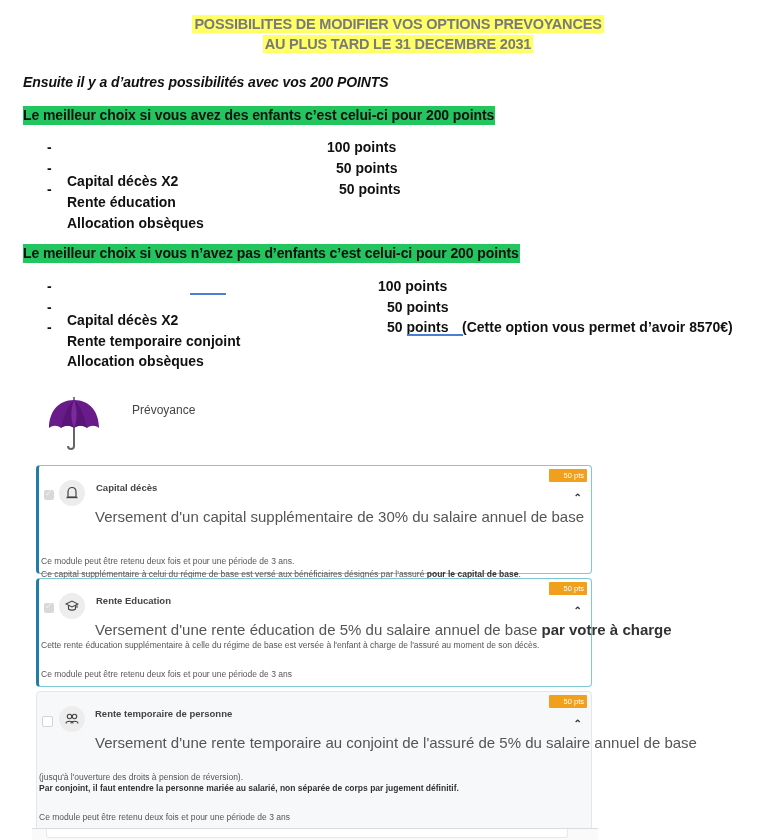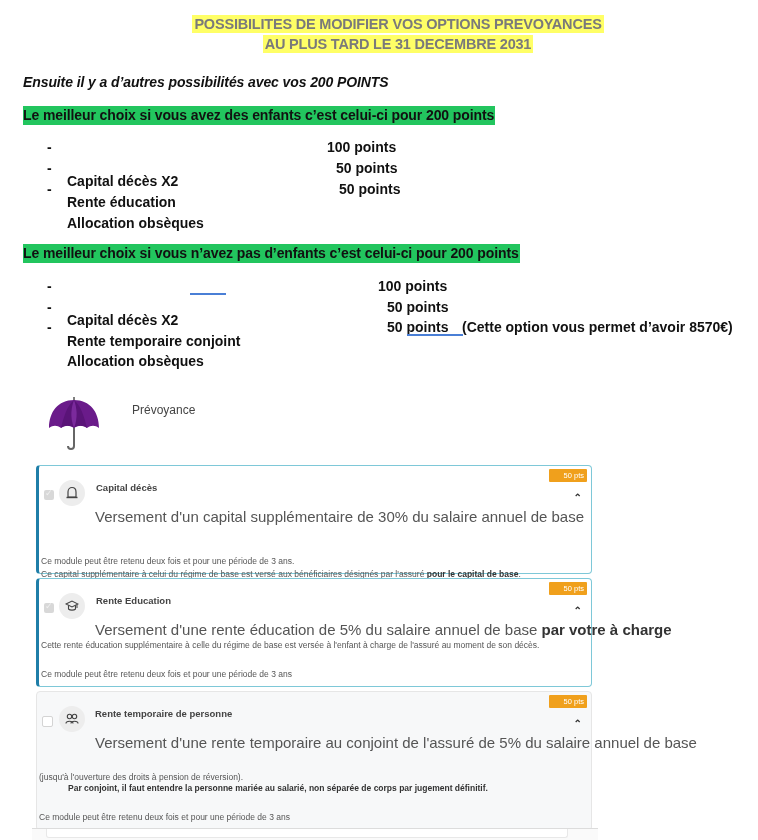--- a/index.html
+++ b/index.html
@@ -33,21 +33,21 @@
     .card .chk::after { content: "✓"; position: absolute; left: 1px; top: -2px; font-size: 9px; color: #f0f0f0; }
     .card.c3 .chk::after { content: ""; }
     .card .iconbox { position: absolute; left: 20px; top: 14px; width: 26px; height: 26px; border-radius: 50%; background: #ededed; display: flex; align-items: center; justify-content: center; }
     .card .c-title { position: absolute; left: 57px; top: 16px; font-size: 9.5px; color: #444; font-weight: bold; }
     .card .c-sub { position: absolute; left: 56px; top: 42px; font-size: 15px; color: #555; white-space: nowrap; }
     .card .c-sub b { color: #333; }
     .badge { position: absolute; right: 4px; top: 3px; width: 38px; height: 13px; background: #f0a01c; color: #fff; font-size: 7.5px; text-align: right; padding-right: 3px; box-sizing: border-box; line-height: 13px; border-radius: 1px; }
     .chev { position: absolute; right: 9px; top: 26px; font-size: 10px; color: #333; font-weight: bold; }
     .c-body { position: absolute; left: 2px; font-size: 8.5px; color: #555; white-space: nowrap; }
     .c-body b { color: #333; }
-    .c-body.dark { color: #333; font-weight: bold; margin-left: 29px; }
+    .c-body.dark { color: #333; font-weight: bold; }
 
     .bottom-bar { position: absolute; left: 10px; top: 448px; width: 566px; height: 12px; border-top: 1px solid #dcdcdc; background: #fafafa; }
     .bottom-bar .inner { position: absolute; left: 14px; top: 0; width: 520px; height: 8px; border: 1px solid #e8e8e8; border-top: none; border-radius: 0 0 3px 3px; background: #fff; }
   </style>
 </head>
 <body>
 
 <div class="title-line" id="t1"><span>POSSIBILITES DE MODIFIER VOS OPTIONS PREVOYANCES</span></div>
 <div class="title-line" id="t2"><span>AU PLUS TARD LE 31 DECEMBRE 2031</span></div>
 

